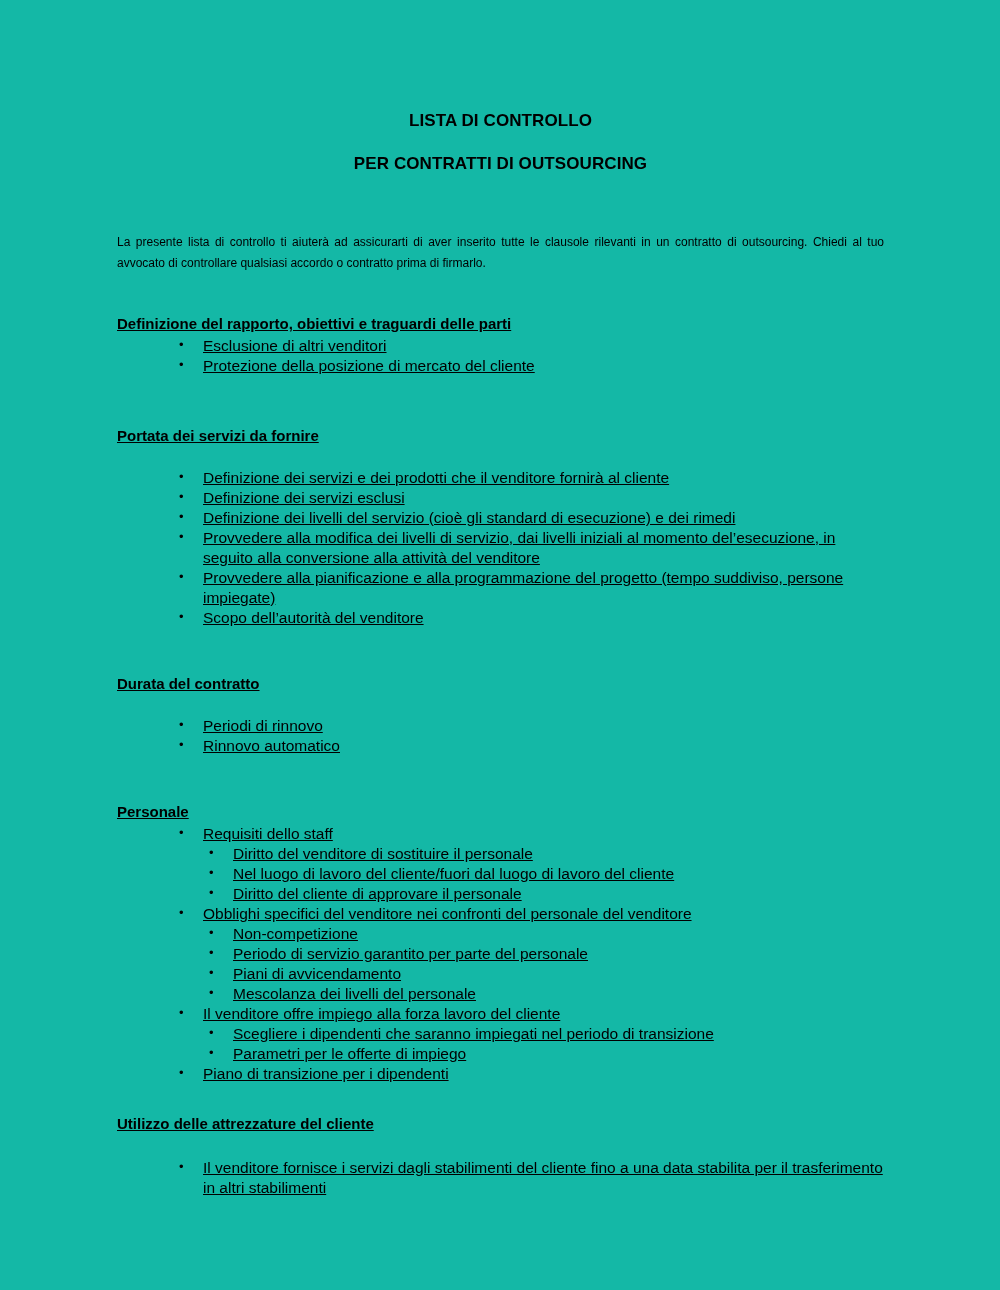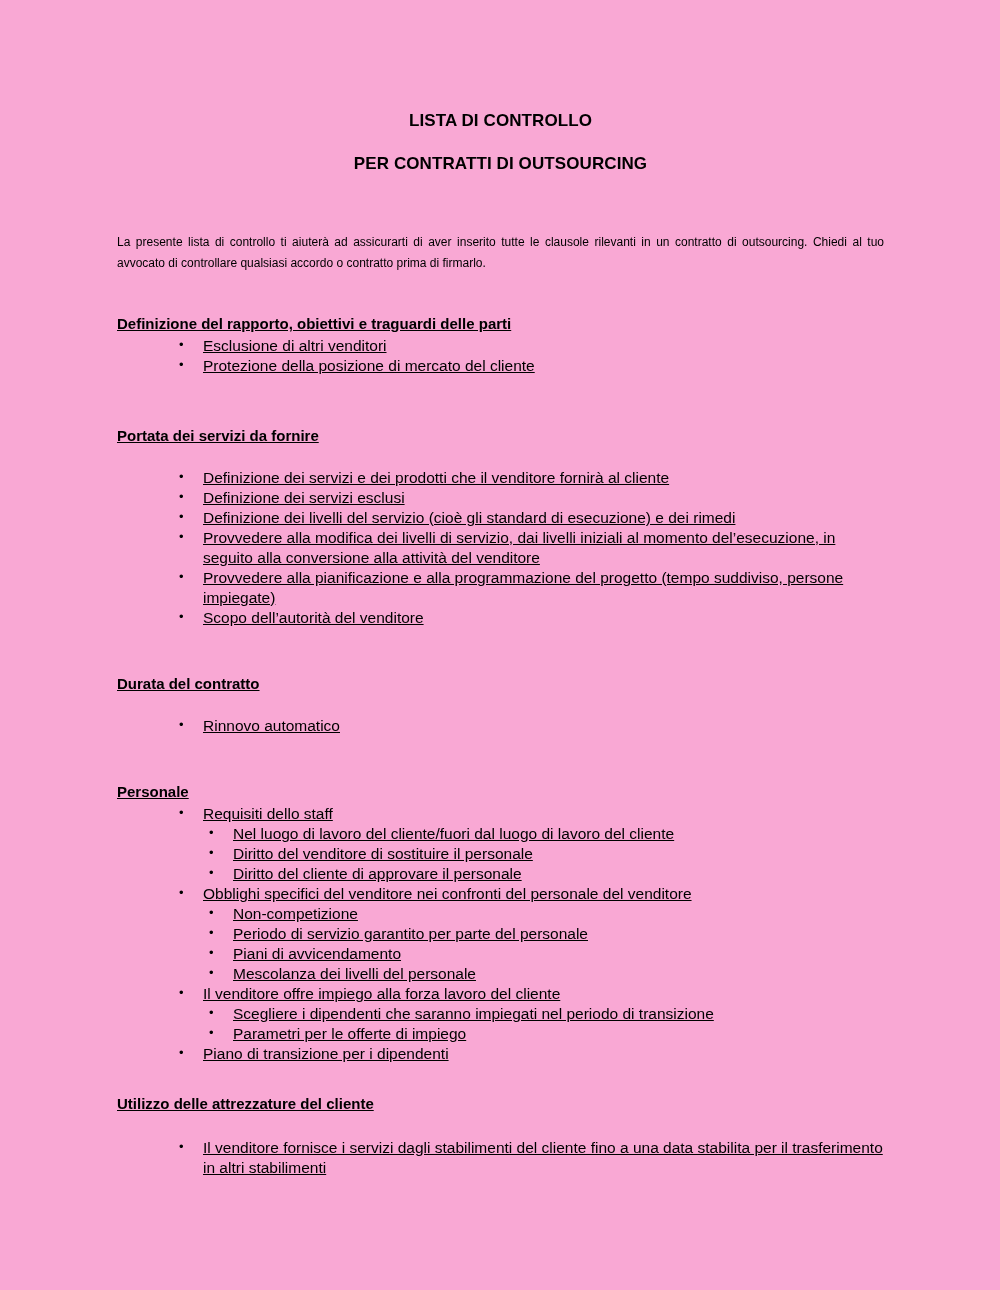--- a/index.html
+++ b/index.html
@@ -10,21 +10,21 @@
   }
   body {
     font-family: "Liberation Sans", sans-serif;
     color: #000000;
   }
   .page {
     position: relative;
     width: 1000px;
     height: 1290px;
     margin: 0 auto;
-    background: #f9a8d4;
+    background: #14b8a6;
     box-sizing: border-box;
     overflow: hidden;
   }
   .doc-body {
     position: absolute;
     left: 117px;
     top: 112px;
     width: 767px;
   }
 
@@ -133,29 +133,30 @@
           <li><span>Definizione dei servizi esclusi</span></li>
           <li><span>Definizione dei livelli del servizio (cioè gli standard di esecuzione) e dei rimedi</span></li>
           <li><span>Provvedere alla modifica dei livelli di servizio, dai livelli iniziali al momento del’esecuzione, in seguito alla conversione alla attività del venditore</span></li>
           <li><span>Provvedere alla pianificazione e alla programmazione del progetto (tempo suddiviso, persone impiegate)</span></li>
           <li><span>Scopo dell’autorità del venditore</span></li>
         </ul>
         <div class="block" style="height: 46px;"></div>
         <div class="section-heading">Durata del contratto</div>
         <div class="block" style="height: 22px;"></div>
         <ul class="lvl1">
+          <li><span>Periodi di rinnovo</span></li>
           <li><span>Rinnovo automatico</span></li>
         </ul>
         <div class="block" style="height: 46px;"></div>
         <div class="section-heading">Personale</div>
         <div class="block" style="height: 2px;"></div>
         <ul class="lvl1">
           <li><span>Requisiti dello staff</span><ul class="lvl2">
+              <li><span>Diritto del venditore di sostituire il personale</span></li>
               <li><span>Nel luogo di lavoro del cliente/fuori dal luogo di lavoro del cliente</span></li>
-              <li><span>Diritto del venditore di sostituire il personale</span></li>
               <li><span>Diritto del cliente di approvare il personale</span></li>
             </ul></li>
           <li><span>Obblighi specifici del venditore nei confronti del personale del venditore</span><ul class="lvl2">
               <li><span>Non-competizione</span></li>
               <li><span>Periodo di servizio garantito per parte del personale</span></li>
               <li><span>Piani di avvicendamento</span></li>
               <li><span>Mescolanza dei livelli del personale</span></li>
             </ul></li>
           <li><span>Il venditore offre impiego alla forza lavoro del cliente</span><ul class="lvl2">
               <li><span>Scegliere i dipendenti che saranno impiegati nel periodo di transizione</span></li>

